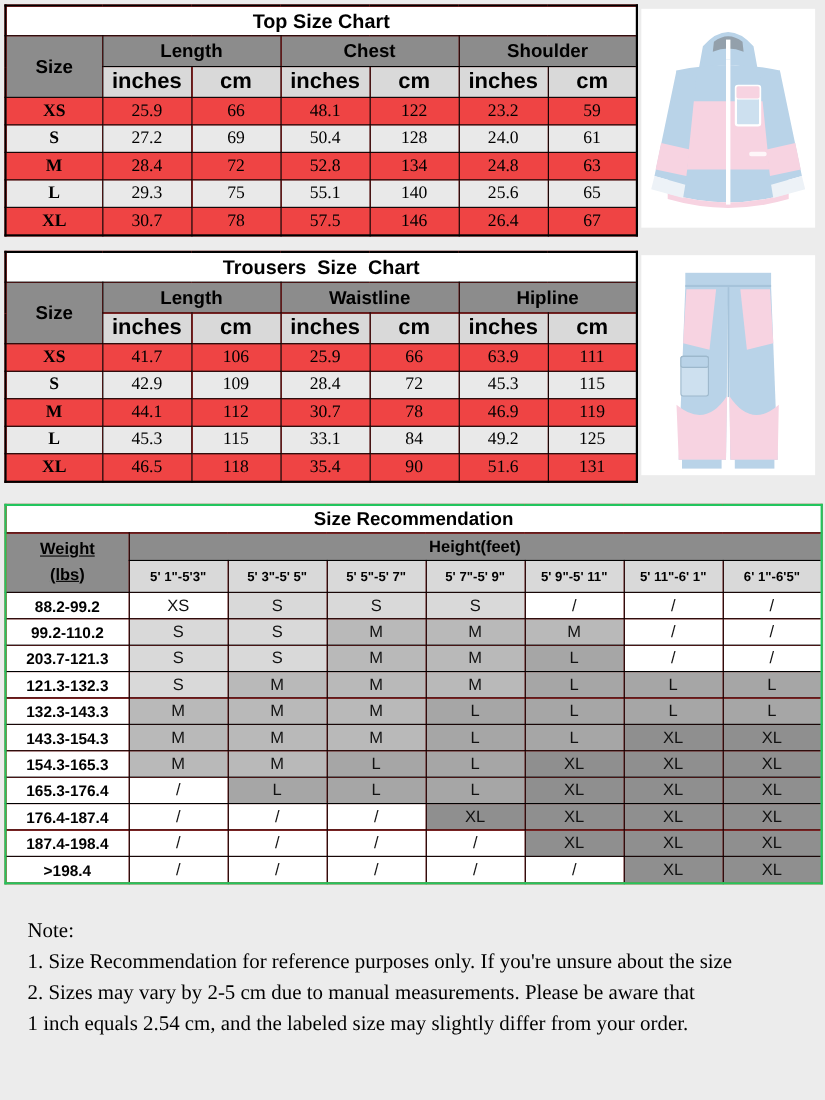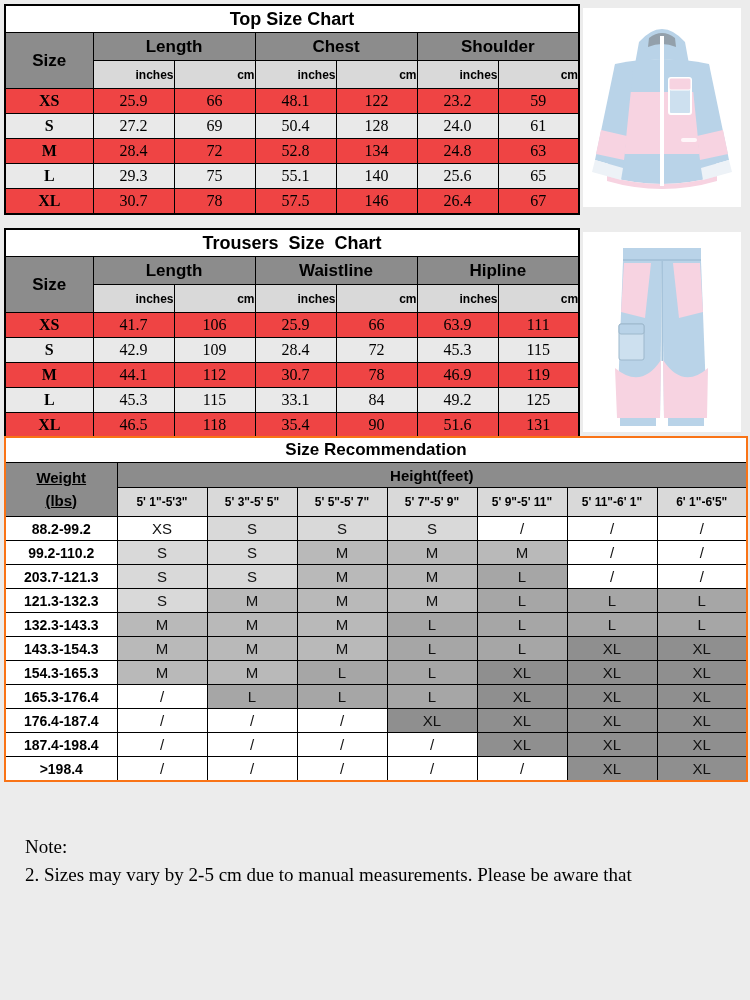--- a/index.html
+++ b/index.html
@@ -10,39 +10,39 @@
   }
   table{border-collapse:collapse;table-layout:fixed;background:#ef4444;}
   td{border:1px solid #000;text-align:center;vertical-align:middle;padding:0;overflow:hidden;}
 
   
   .size-table{position:absolute;left:4px;width:574px;border:2px solid #000;}
   #top-table{top:4px;}
   #trousers-table{top:228px;}
   .size-table td.title{height:26px;font-weight:bold;font-size:18px;background:#fff;}
   .size-table td.hdr{height:27px;font-weight:bold;font-size:17px;background:var(--header-gray);}
-  .size-table td.subhdr{height:27px;font-weight:bold;font-size:12px;background:var(--subheader-gray);text-align:right;}
+  .size-table td.subhdr{height:27px;font-weight:bold;font-size:20px;background:var(--subheader-gray);}
   .size-table tr.stripe td{background:var(--stripe-gray);}
   .size-table td.rowsize{height:24px;font-family:"Liberation Serif",serif;font-weight:bold;font-size:16px;}
   .size-table td.val{height:24px;font-family:"Liberation Serif",serif;font-size:16px;}
 
   
   .photo{position:absolute;left:583px;width:158px;background:var(--photo-bg,#fff);}
   #jacket-box{top:8px;height:199px;}
   #trousers-box{top:232px;height:200px;}
   .photo svg{display:block;width:100%;height:100%;}
   .c-blue{fill:var(--product-blue);}
   .c-pink{fill:var(--product-pink);}
   .c-hood{fill:var(--hood-inner);}
   .c-cuff{fill:var(--cuff-light);}
   .c-pocket{fill:var(--pocket-blue);}
   .c-seam{fill:var(--seam-blue);}
 
   
-  #rec-table{position:absolute;left:4px;top:436px;width:742px;border:2px solid #f97316;}
+  #rec-table{position:absolute;left:4px;top:458px;width:742px;border:2px solid #22c55e;}
   #rec-table td.title{height:24px;font-weight:bold;font-size:17px;background:#fff;}
   #rec-table td.rec-hdr{font-weight:bold;font-size:15px;background:var(--header-gray);}
   #rec-table td.height-hdr{height:24px;}
   #rec-table td.weight-hdr{line-height:1.5;text-decoration:underline;}
   #rec-table td.range{height:28px;font-weight:bold;font-size:12px;background:var(--subheader-gray);}
   #rec-table td.weight{height:23px;font-weight:bold;font-size:14px;background:#fff;}
   #rec-table td.rec{height:23px;font-size:15px;color:#111;}
 
   
   .note{
@@ -386,16 +386,18 @@
           <td class="rec" style="background: rgb(255, 255, 255);">/</td>
           <td class="rec" style="background: rgb(255, 255, 255);">/</td>
           <td class="rec" style="background: rgb(143, 143, 143);">XL</td>
           <td class="rec" style="background: rgb(143, 143, 143);">XL</td>
         </tr>
       </tbody>
     </table>
 
   <div class="note">
     <div>Note:</div>
+  <div>1. Size Recommendation for reference purposes only. If you're unsure about the size</div>
       <div>2. Sizes may vary by 2-5 cm due to manual measurements. Please be aware that</div>
+      <div>1 inch equals 2.54 cm, and the labeled size may slightly differ from your order.</div>
     </div>
 
 </div>
 
 </body></html>

